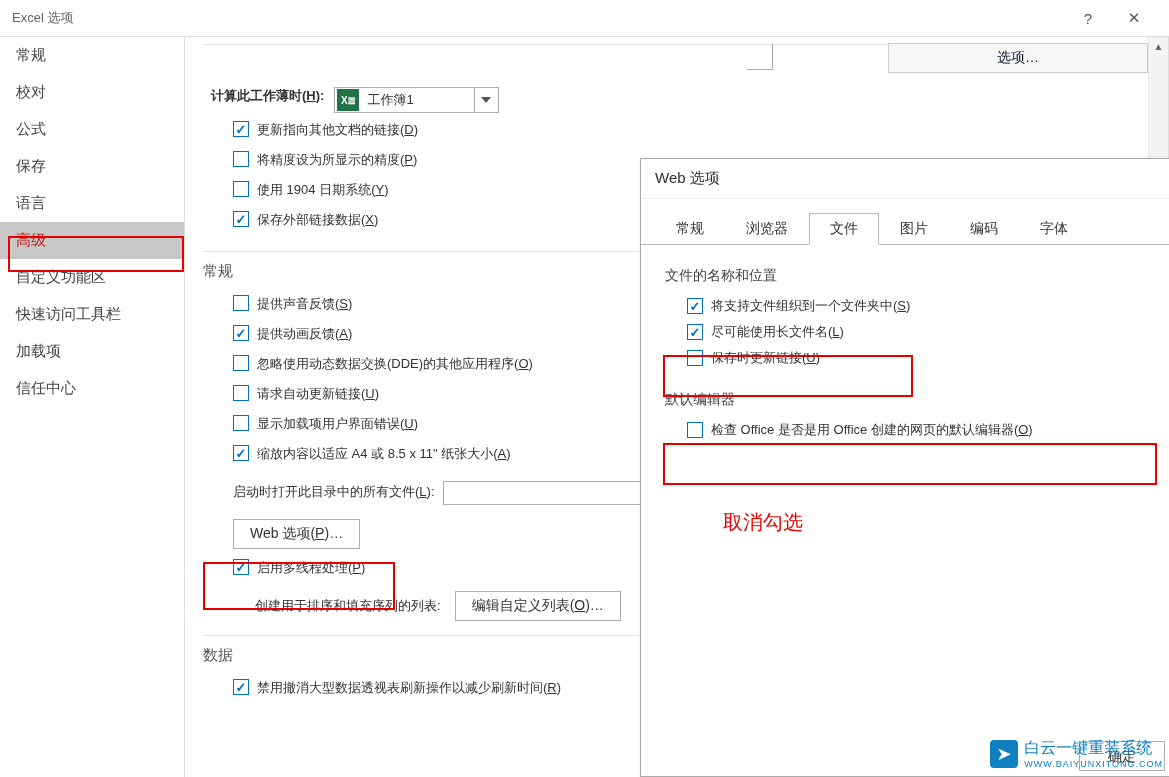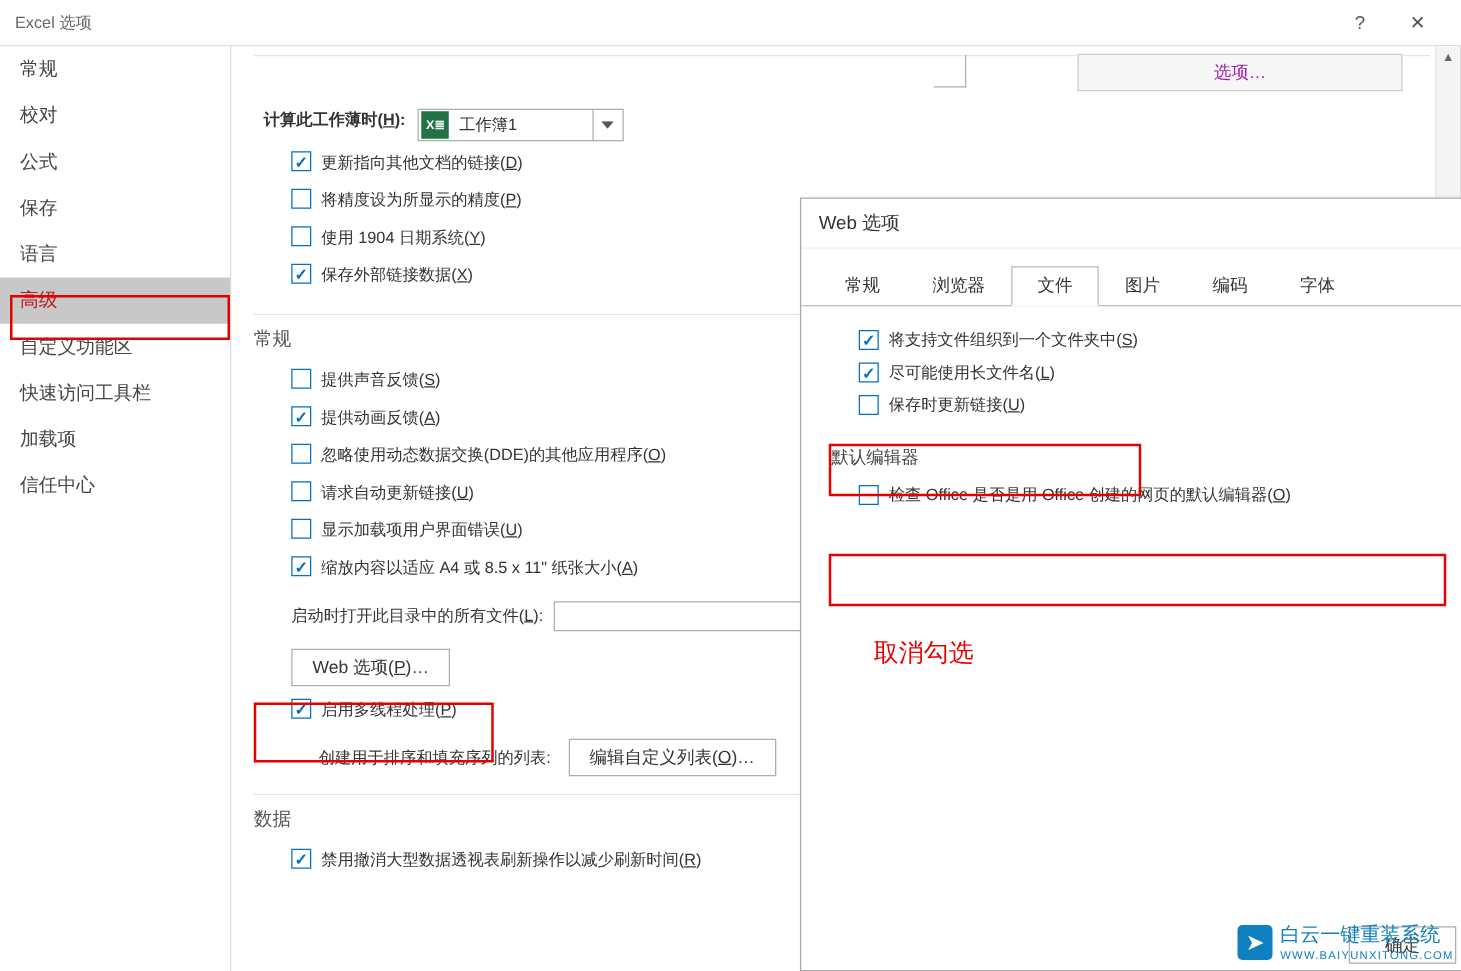--- a/index.html
+++ b/index.html
@@ -31,21 +31,21 @@
   .cb.checked::after { content:"✓"; color:#006fc4; font-weight:bold; font-size:13px; line-height:1; }
   .lbl u { text-decoration: underline; }
   .combo { display:inline-flex; align-items:center; border:1px solid #adadad; height:26px; margin-left:10px; }
   .combo-ico { width:22px; height:22px; background:#217346; margin:2px; display:inline-flex; align-items:center; justify-content:center; color:#fff; font-size:10px; font-weight:bold; }
   .combo-txt { padding: 0 60px 0 6px; }
   .combo-btn { width:24px; height:24px; border-left:1px solid #adadad; display:inline-flex; align-items:center; justify-content:center; }
   .combo-btn svg { width:10px; height:6px; }
   .field-label { padding-left: 30px; margin-top:10px; }
   .textbox { border:1px solid #adadad; height:24px; margin-left:8px; width: 280px; display:inline-block; vertical-align:middle; }
   .btn { border:1px solid #adadad; background:#fff; padding: 5px 16px; font-size:14px; display:inline-block; }
-  .btn.ghost { background:#f7f7f7; width:260px; text-align:center; color:#a21caf; border-color:#ccc; position:absolute; right:46px; top:6px; }
+  .btn.ghost { background:#f7f7f7; width:260px; text-align:center; color:#0f172a; border-color:#ccc; position:absolute; right:20px; top:6px; }
   .indent-row { padding-left:52px; display:flex; align-items:center; margin-top:6px; }
   
   .redbox { border:2.5px solid #e60000; position:absolute; pointer-events:none; }
   
   .subdlg { position:absolute; top:158px; left:640px; width:540px; height:619px; background:#fff; border:1px solid #aaa; box-shadow: 2px 2px 6px rgba(0,0,0,0.15); }
   .subdlg-title { padding:10px 14px; font-size:15px; color:#333; border-bottom:1px solid #eee; }
   .tabs { display:flex; gap:0; padding: 14px 14px 0 14px; border-bottom:1px solid #bbb; }
   .tab { padding:6px 20px 6px; border:1px solid transparent; border-bottom:none; font-size:14px; color:#333; margin-bottom:-1px; }
   .tab.selected { border-color:#bbb; background:#fff; border-bottom:1px solid #fff; }
   .sub-body { padding: 14px 24px; }
@@ -184,40 +184,41 @@
   <div class="subdlg-title">Web 选项</div>
   <div class="tabs">
     <div class="tab">常规</div>
     <div class="tab">浏览器</div>
     <div class="tab selected">文件</div>
     <div class="tab">图片</div>
     <div class="tab">编码</div>
     <div class="tab">字体</div>
   </div>
   <div class="sub-body">
+    <div class="sub-group">文件的名称和位置</div>
     <div class="sub-row">
         <span class="cb checked"></span>
         <span class="lbl"><span>将支持文件组织到一个文件夹中</span>(<u>S</u>)</span>
       </div>
     <div class="sub-row">
         <span class="cb checked"></span>
         <span class="lbl"><span>尽可能使用长文件名</span>(<u>L</u>)</span>
       </div>
     <div class="sub-row">
         <span class="cb"></span>
         <span class="lbl"><span>保存时更新链接</span>(<u>U</u>)</span>
       </div>
 
     <div class="sub-group" style="margin-top:20px;">默认编辑器</div>
     <div class="sub-row">
         <span class="cb"></span>
         <span class="lbl"><span>检查 Office 是否是用 Office 创建的网页的默认编辑器</span>(<u>O</u>)</span>
       </div>
 
-    <div class="red-text" style="top:350px; left:58px;">取消勾选</div>
+    <div class="red-text" style="top:350px; left:82px;">取消勾选</div>
   </div>
   <div class="sub-btn-row">
     <span class="sub-btn">确定</span>
   </div>
 
   <div class="redbox" style="top:196px; left:22px; width:250px; height:42px;"></div>
   <div class="redbox" style="top:284px; left:22px; width:494px; height:42px;"></div>
 </div>
 
 <div class="watermark">

